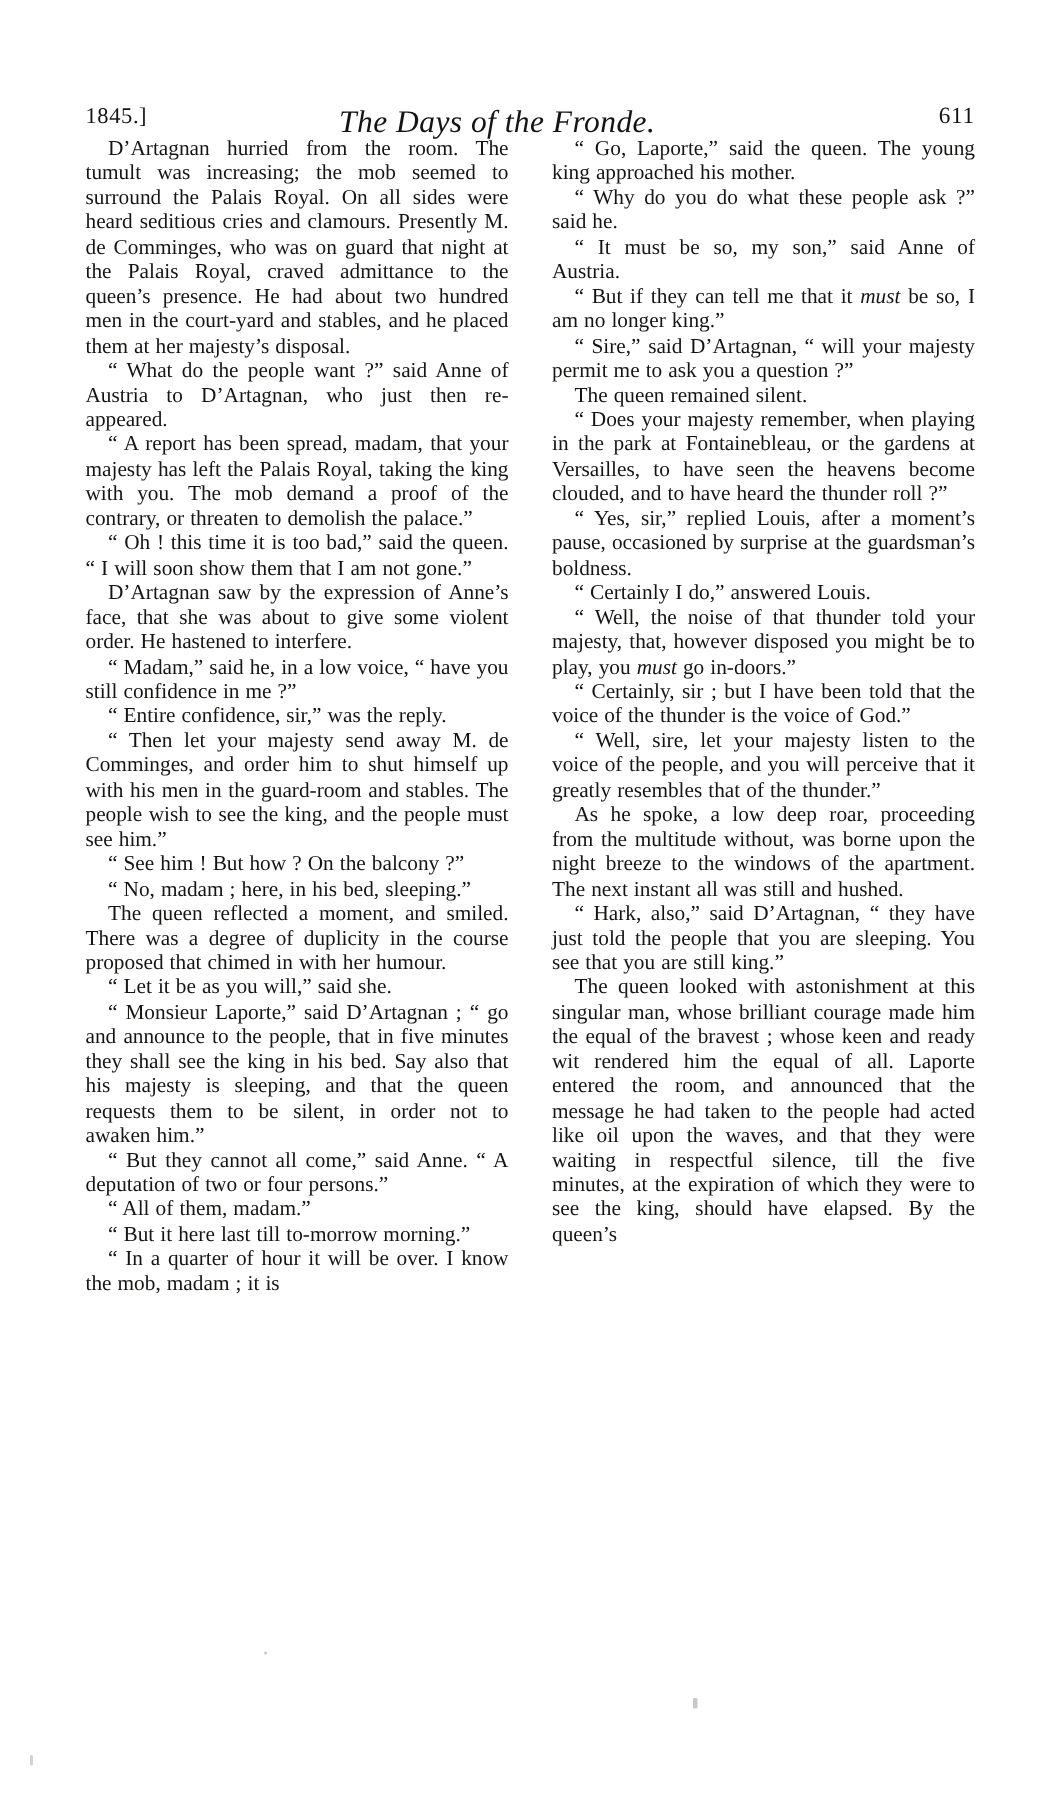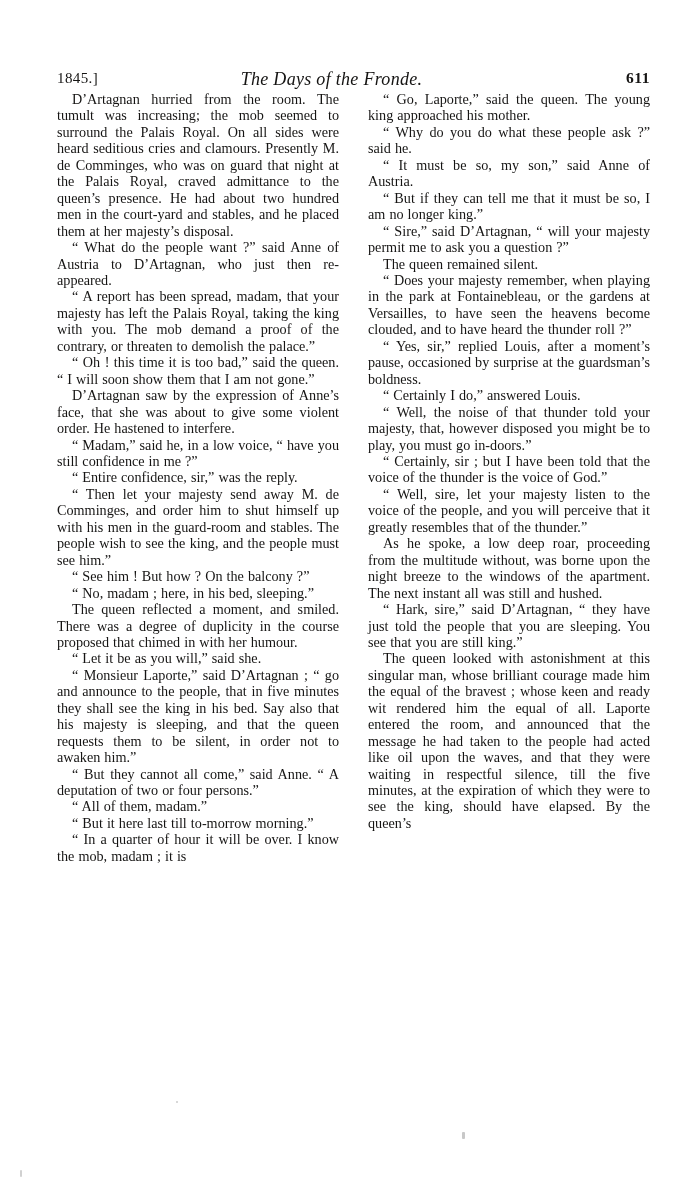--- a/index.html
+++ b/index.html
@@ -31,29 +31,29 @@
     letter-spacing: 0.4px;
     text-align: right;
   }
   .running-head .title {
     position: absolute;
     left: 0;
     right: 44px;
     top: 0;
     text-align: center;
     font-style: italic;
-    font-size: 18px;
+    font-size: 21px;
     letter-spacing: 0.3px;
   }
   .running-head .pagenum {
     position: absolute;
     right: 0;
     top: 0;
     font-size: 15.5px;
-    font-weight: 700;
+    font-weight: 400;
     letter-spacing: 0.5px;
   }
   .columns {
     position: absolute;
     top: 91px;
     left: 57px;
     width: 593px;
     display: flex;
     gap: 29px;
   }
@@ -66,20 +66,21 @@
   }
   .col p {
     margin: 0;
     padding: 0;
     text-indent: 15px;
   }
   .col p.noindent {
     text-indent: 0;
   }
   .it {
+    font-style: italic;
   }
   .speck {
     position: absolute;
     background: #9a9a9a;
     border-radius: 1px;
   }
   .speck-1 { left: 462px; top: 1132px; width: 3px; height: 7px; opacity: .55; }
   .speck-2 { left: 20px;  top: 1170px; width: 2px; height: 7px; opacity: .45; }
   .speck-3 { left: 176px; top: 1101px; width: 2px; height: 2px; opacity: .5; }
 </style>
@@ -121,21 +122,21 @@
         <p><span>“ But if they can tell me that it </span><span class="it">must</span><span> be so, I am no longer king.”</span></p>
         <p><span>“ Sire,” said D’Artagnan, “ will your majesty permit me to ask you a question ?”</span></p>
         <p><span>The queen remained silent.</span></p>
         <p><span>“ Does your majesty remember, when playing in the park at Fontainebleau, or the gardens at Versailles, to have seen the heavens become clouded, and to have heard the thunder roll ?”</span></p>
         <p><span>“ Yes, sir,” replied Louis, after a moment’s pause, occasioned by surprise at the guardsman’s boldness.</span></p>
         <p><span>“ Certainly I do,” answered Louis.</span></p>
         <p><span>“ Well, the noise of that thunder told your majesty, that, however disposed you might be to play, you </span><span class="it">must</span><span> go in-doors.”</span></p>
         <p><span>“ Certainly, sir ;  but I have been told that the voice of the thunder is the voice of God.”</span></p>
         <p><span>“ Well, sire, let your majesty listen to the voice of the people, and you will perceive that it greatly resembles that of the thunder.”</span></p>
         <p><span>As he spoke, a low deep roar, proceeding from the multitude without, was borne upon the night breeze to the windows of the apartment.  The next instant all was still and hushed.</span></p>
-        <p><span>“ Hark, sire,” said D’Artagnan, “ they have just told the people that you are sleeping.  You see that you are still king.”</span></p>
+        <p><span>“ Hark, also,” said D’Artagnan, “ they have just told the people that you are sleeping.  You see that you are still king.”</span></p>
         <p><span>The queen looked with astonishment at this singular man, whose brilliant courage made him the equal of the bravest ;  whose keen and ready wit rendered him the equal of all. Laporte entered the room, and announced that the message he had taken to the people had acted like oil upon the waves, and that they were waiting in respectful silence, till the five minutes, at the expiration of which they were to see the king, should have elapsed.  By the queen’s</span></p>
       </div>
   </div>
 
   <div class="speck speck-1"></div>
   <div class="speck speck-2"></div>
   <div class="speck speck-3"></div>
 
 </div>
 

